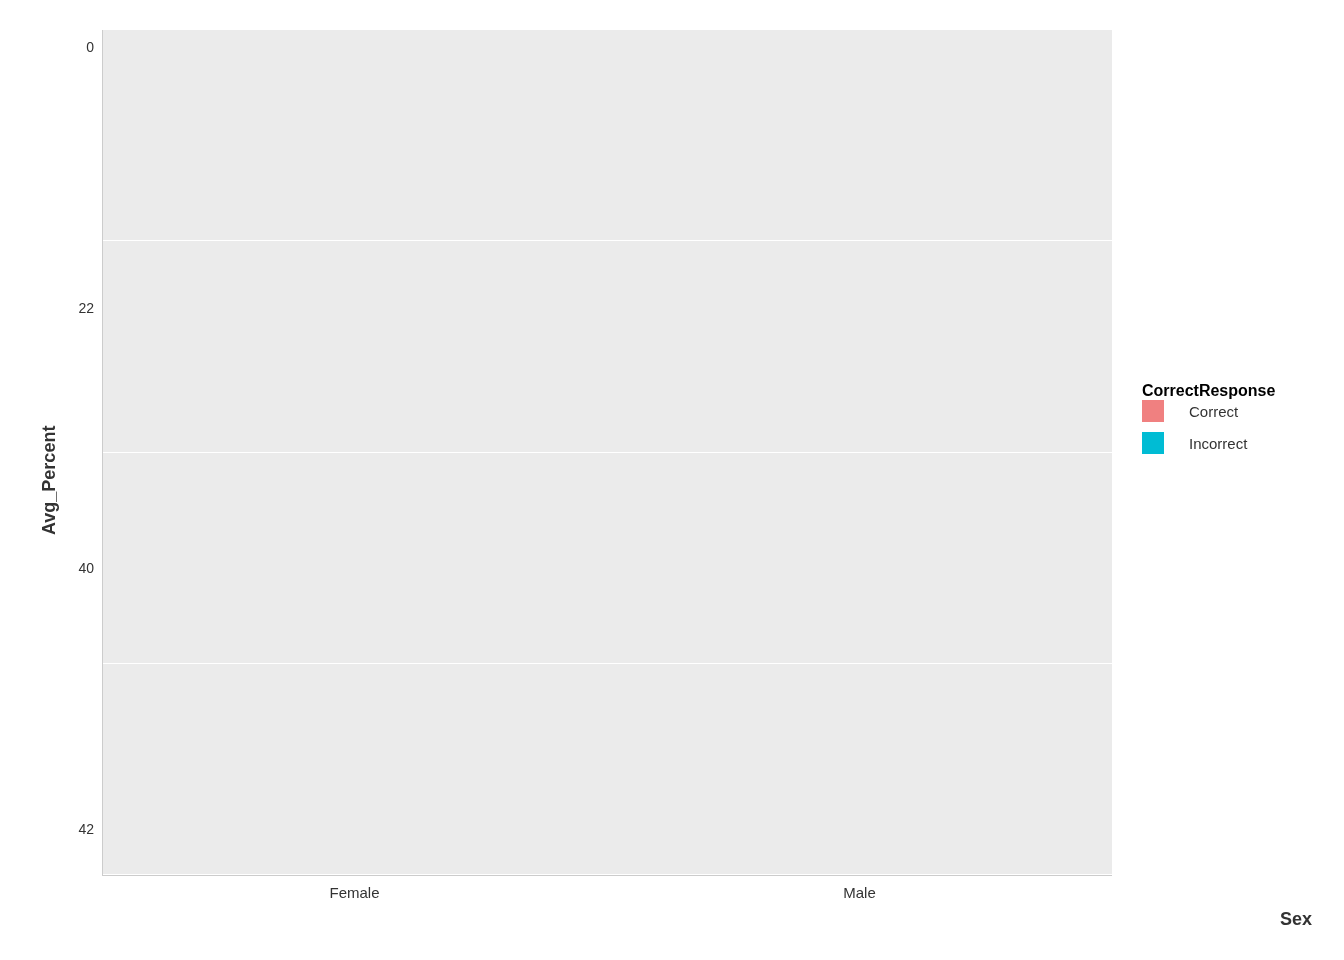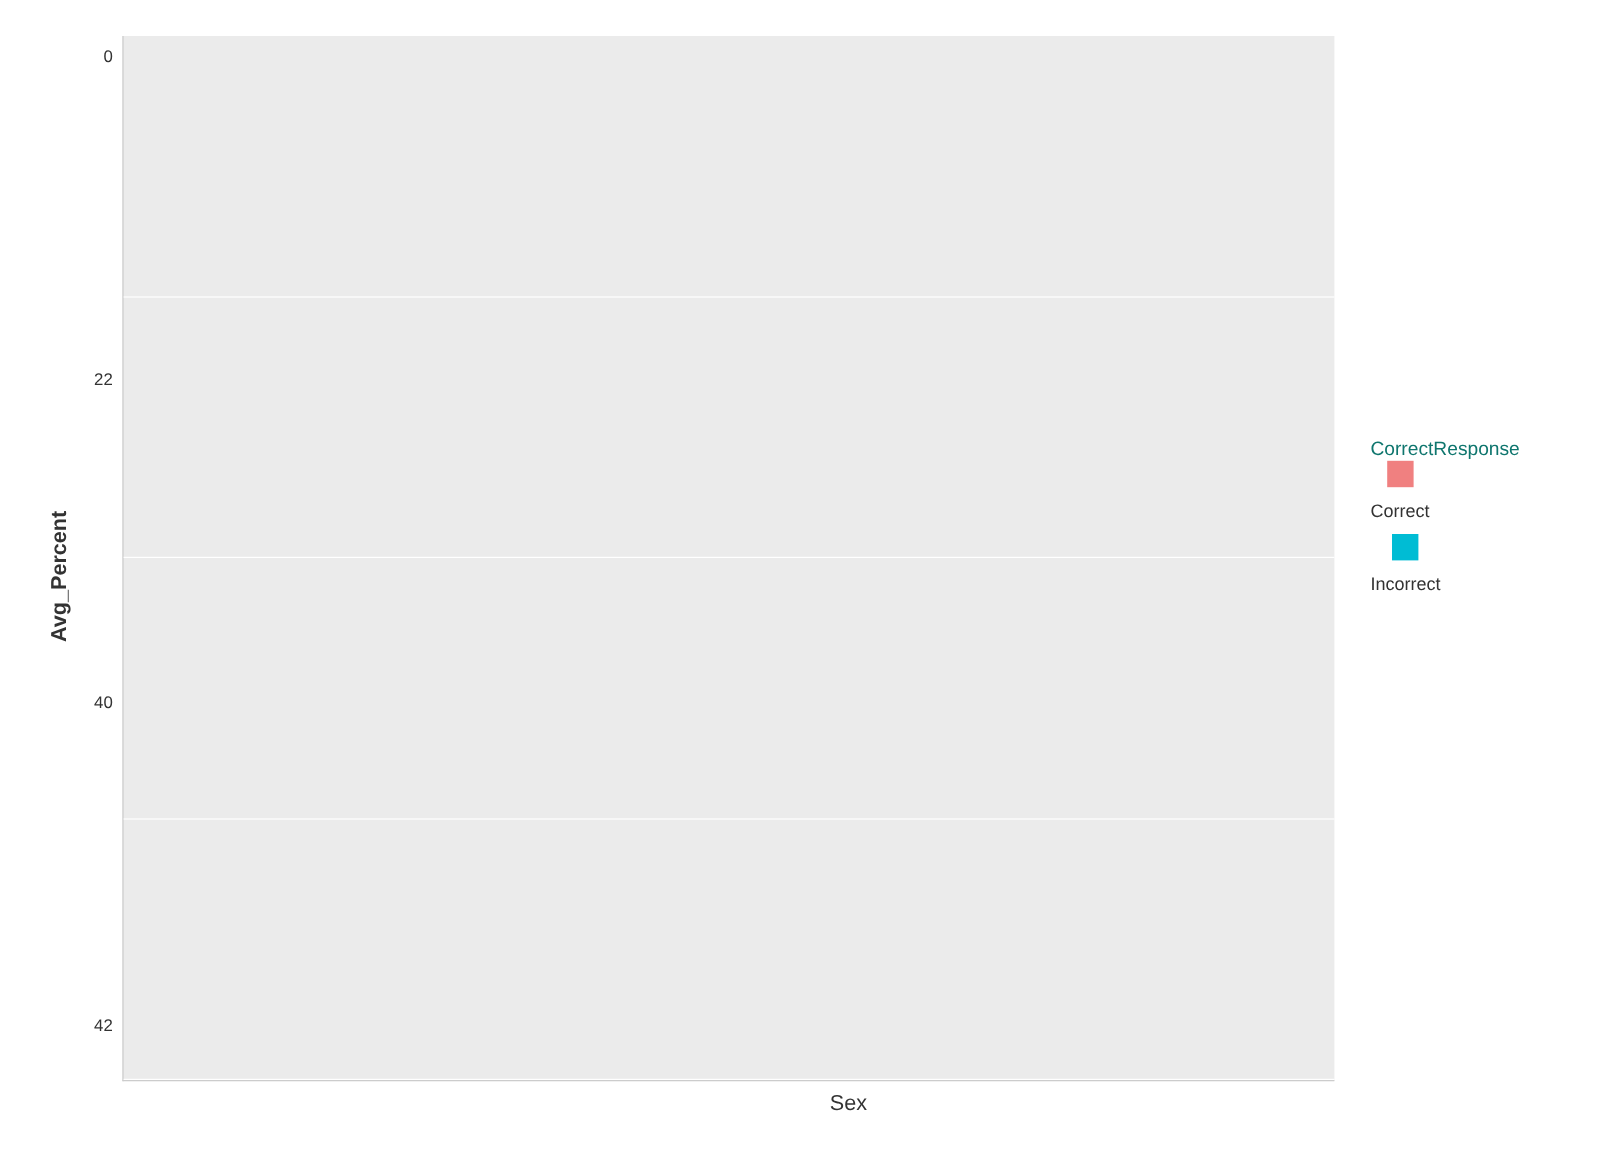--- a/index.html
+++ b/index.html
@@ -141,51 +141,50 @@
     }
 
     .x-tick {
       font-size: 15px;
       color: #333;
       text-align: center;
       padding-top: 8px;
     }
 
     .x-axis-label {
-      text-align: center;
+      text-align: right;
       font-size: 18px;
-      font-weight: normal;
+      font-weight: bold;
       color: #333;
       padding-top: 8px;
       padding-left: 40px;
     }
 
     .legend-area {
       display: flex;
       flex-direction: column;
       align-items: flex-start;
       justify-content: center;
       min-width: 200px;
       padding-left: 30px;
       padding-bottom: 60px;
     }
 
     .legend-title {
       font-size: 16px;
-      font-weight: normal;
-      color: #0f766e;
+      font-weight: bold;
+      color: #000000;
       margin-bottom: 0;
     }
 
     .legend-item {
       display: flex;
       align-items: center;
-      gap: 12px;
+      gap: 25px;
       margin-bottom: 10px;
-      flex-direction: column;
     }
 
     .legend-swatch {
       width: 22px;
       height: 22px;
     }
 
     .legend-label {
       font-size: 15px;
       color: #333;
@@ -245,18 +244,28 @@
             <span class="legend-label">Correct</span>
           </div>
           <div class="legend-item">
             <div class="legend-swatch" style="background: #00bcd4;"></div>
             <span class="legend-label">Incorrect</span>
           </div>
         </div>
 
       </div>
 
+      <div class="x-axis-area">
+        <div class="x-tick-container">
+          <div class="x-tick">Female</div>
+        </div>
+        <div class="x-tick-container">
+          <div class="x-tick">Male</div>
+        </div>
+
+        <div style="min-width: 200px; padding-left: 30px;"></div>
+      </div>
 
       <div class="x-axis-label">Sex</div>
 
     </div>
   </div>
 </div>
 
 </body></html>

